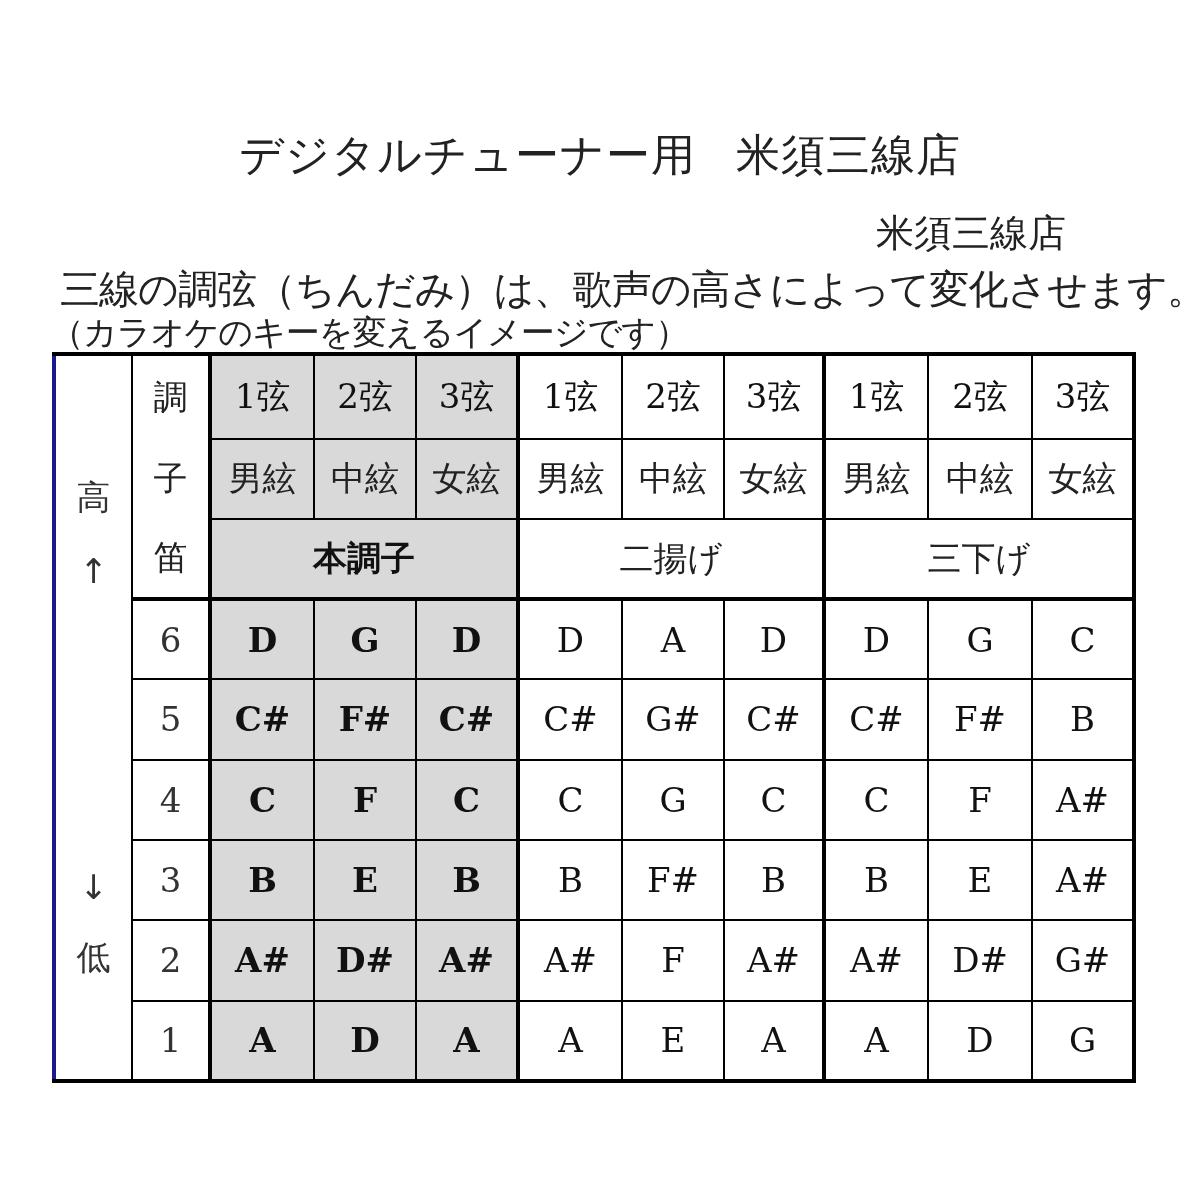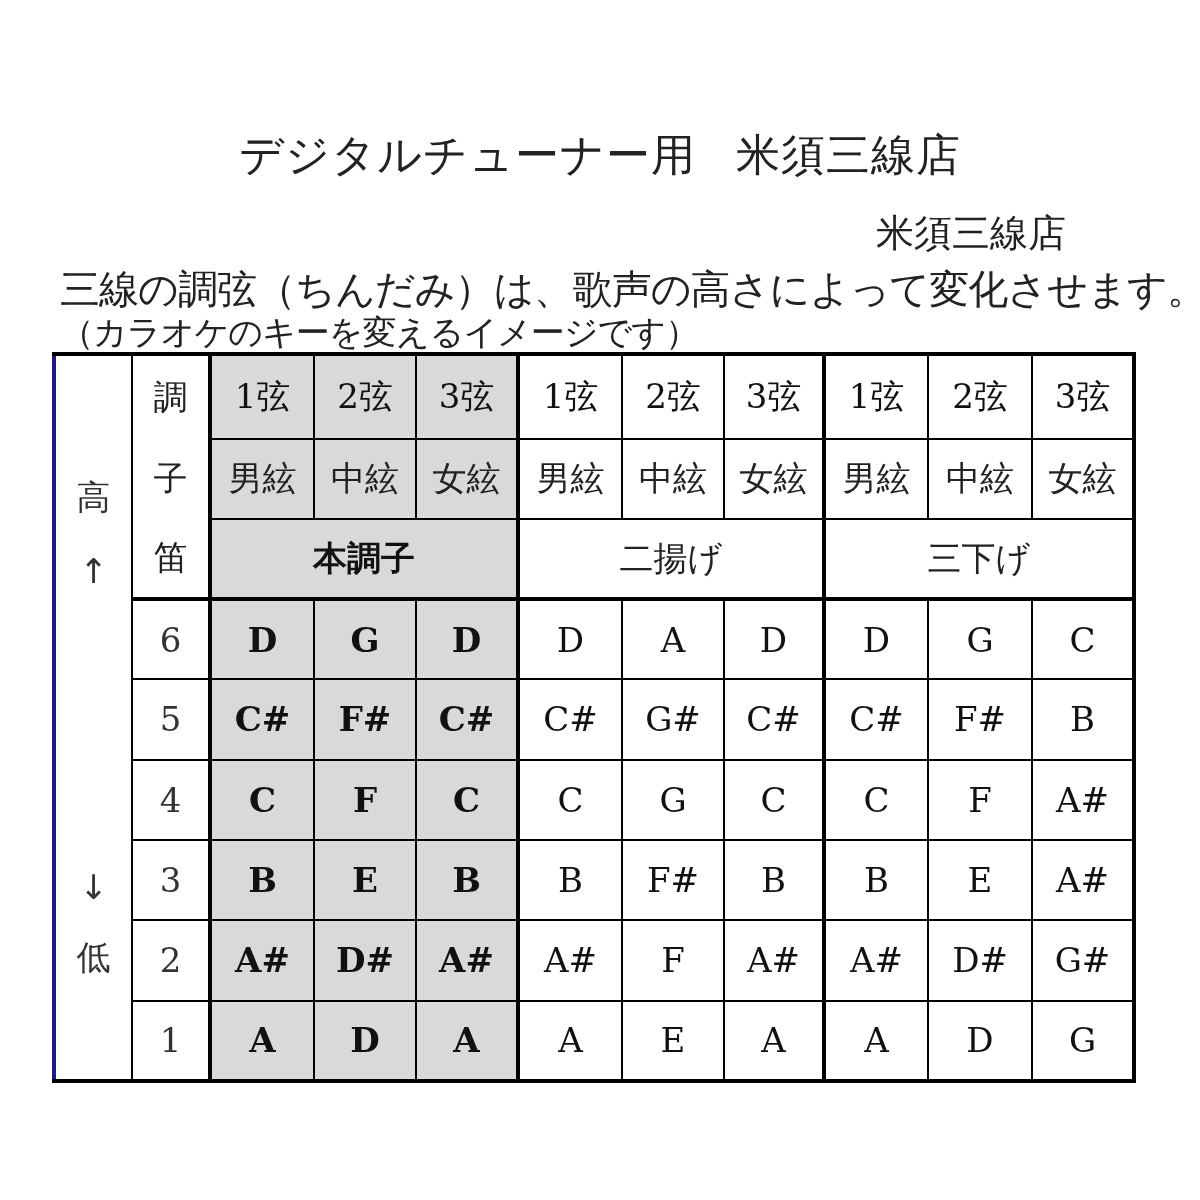--- a/index.html
+++ b/index.html
@@ -5,21 +5,21 @@
   html, body { margin:0; padding:0; background:#ffffff; }
   body { width:1200px; height:1200px; position:relative; overflow:hidden;
          font-family:"DejaVu Serif","Liberation Serif",serif; color:#111; }
   .title { position:absolute; top:126px; left:0; width:1200px; text-align:center;
            font-family:"DejaVu Sans","Liberation Sans",sans-serif; font-size:44px; letter-spacing:1px; color:#222; }
   .title .sp { display:inline-block; width:40px; }
   .shop { position:absolute; top:208px; left:876px; font-family:"DejaVu Sans","Liberation Sans",sans-serif;
           font-size:38px; color:#222; }
   .desc1 { position:absolute; top:262px; left:60px; font-family:"DejaVu Sans","Liberation Sans",sans-serif;
            font-size:40px; color:#222; letter-spacing:-1px; white-space:nowrap; }
-  .desc2 { position:absolute; top:310px; left:60px; font-family:Liberation Serif, serif;
+  .desc2 { position:absolute; top:310px; left:50px; font-family:Liberation Serif, serif;
            font-size:34px; color:#222; letter-spacing:-1px; white-space:nowrap; }
   table.grid { position:absolute; left:52px; top:352px; border-collapse:collapse;
                border:4px solid #000; border-left:4px solid #1a1a8c; table-layout:fixed; }
   table.grid td { border:2px solid #000; text-align:center; vertical-align:middle; padding:0;
                   font-size:34px; background:#fff; }
   td.g { background:#d9d9d9 !important; }
   td.bl { border-left:4px solid #000 !important; }
   td.bt { border-top:4px solid #000 !important; }
   td.side { font-family:"DejaVu Sans","Liberation Sans",sans-serif; font-size:34px; color:#333; border-bottom:none; }
   td.hdr { font-size:33px; }

